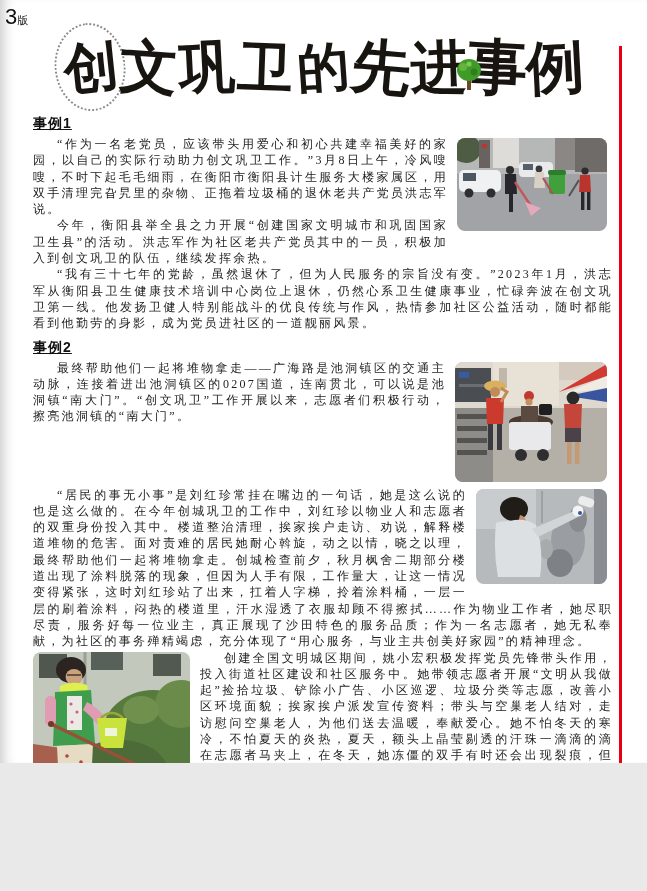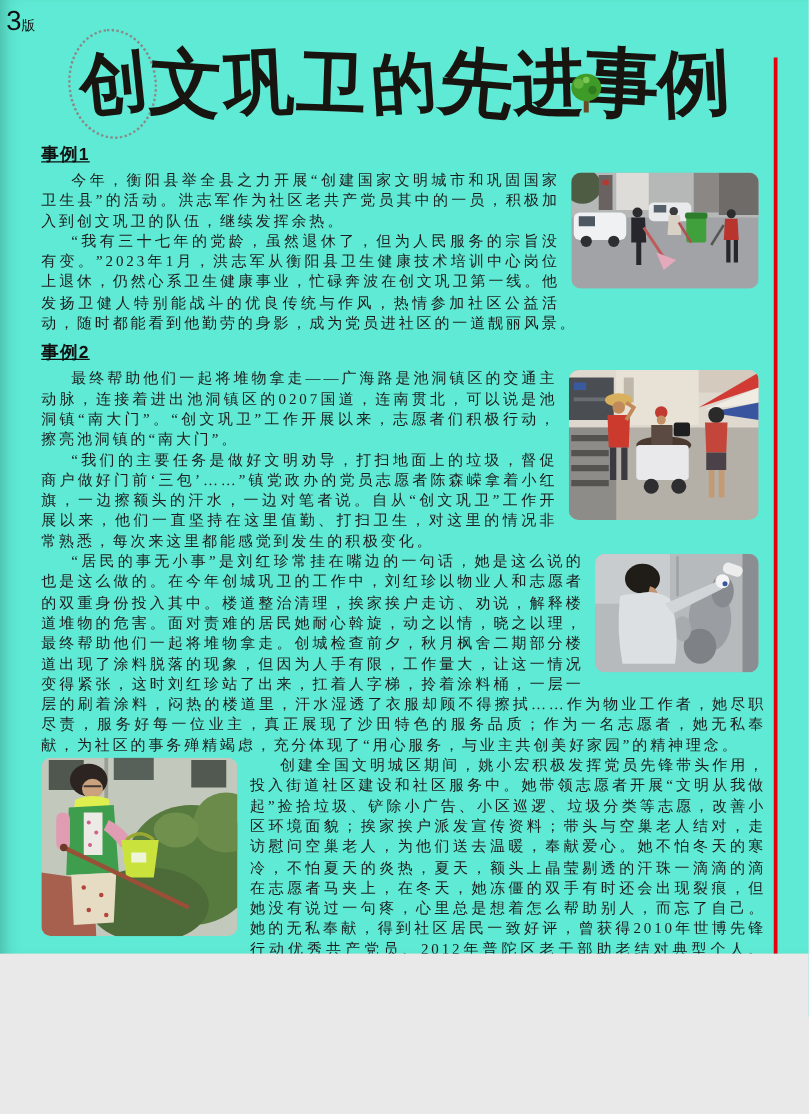--- a/index.html
+++ b/index.html
@@ -1,17 +1,17 @@
 <!DOCTYPE html>
 <html lang="zh"><head>
 <meta charset="utf-8">
 <style>
   html,body{margin:0;padding:0;background:#e9e9e9;}
   .page{
-    position:relative;width:647px;height:763px;background:#5eead4;
+    position:relative;width:647px;height:763px;background:#ffffff;
     margin:0 auto;overflow:hidden;
     font-family:"Liberation Serif","DejaVu Serif",serif;
     box-shadow:inset 12px 0 14px -10px rgba(0,0,0,.25);
   }
   
   .page-num{position:absolute;left:5px;top:4px;color:#111;
     font-family:"Liberation Sans",sans-serif;}
   .page-num .n{font-size:22px;font-weight:400;}
   .page-num .b{font-size:11px;}
   
@@ -118,20 +118,21 @@
           <circle cx="82" cy="31" r="3.4" fill="#3a3a3c"></circle>
           <path d="M78 34 L87 34 L88 50 L77 50 Z" fill="#d8d2c6"></path>
           <line x1="86" y1="40" x2="96" y2="56" stroke="#b05050" stroke-width="2"></line>
           <circle cx="128" cy="33" r="3.6" fill="#2c2c2e"></circle>
           <path d="M123 37 L133 37 L134 54 L122 54 Z" fill="#b8342c"></path>
           <rect x="124" y="54" width="3.4" height="18" fill="#26262c"></rect>
           <rect x="130" y="54" width="3.4" height="18" fill="#26262c"></rect>
           <line x1="122" y1="42" x2="112" y2="58" stroke="#555" stroke-width="2"></line>
         </svg>
       </figure>
+      <p>“作为一名老党员，应该带头用爱心和初心共建幸福美好的家园，以自己的实际行动助力创文巩卫工作。”3月8日上午，冷风嗖嗖，不时下起毛毛细雨，在衡阳市衡阳县计生服务大楼家属区，用双手清理完旮旯里的杂物、正拖着垃圾桶的退休老共产党员洪志军说。</p>
       <p>今年，衡阳县举全县之力开展“创建国家文明城市和巩固国家卫生县”的活动。洪志军作为社区老共产党员其中的一员，积极加入到创文巩卫的队伍，继续发挥余热。</p>
       <p>“我有三十七年的党龄，虽然退休了，但为人民服务的宗旨没有变。”2023年1月，洪志军从衡阳县卫生健康技术培训中心岗位上退休，仍然心系卫生健康事业，忙碌奔波在创文巩卫第一线。他发扬卫健人特别能战斗的优良传统与作风，热情参加社区公益活动，随时都能看到他勤劳的身影，成为党员进社区的一道靓丽风景。</p>
       <div class="clear"></div>
     </section>
 
     <section>
       <h2 class="case">事例2</h2>
       <figure class="fr">
         <svg width="152" height="120" viewBox="0 0 152 120">
           <rect width="152" height="120" fill="#b4b0a8"></rect>
@@ -165,21 +166,20 @@
           <rect x="66" y="44" width="17" height="16" fill="#5a4a42"></rect>
           <rect x="84" y="42" width="13" height="11" rx="2" fill="#1e1e20"></rect>
           <circle cx="118" cy="36" r="6.4" fill="#2a2a2a"></circle>
           <path d="M109 42 L127 42 L126 66 L110 66 Z" fill="#c4453a"></path>
           <rect x="110" y="66" width="16" height="14" fill="#4a4248"></rect>
           <rect x="112" y="80" width="4.6" height="22" fill="#c39a74"></rect>
           <rect x="120" y="80" width="4.6" height="22" fill="#c39a74"></rect>
         </svg>
       </figure>
       <p>最终帮助他们一起将堆物拿走——广海路是池洞镇区的交通主动脉，连接着进出池洞镇区的0207国道，连南贯北，可以说是池洞镇“南大门”。“创文巩卫”工作开展以来，志愿者们积极行动，擦亮池洞镇的“南大门”。</p>
-      <p>“我们的主要任务是做好文明劝导，打扫地面上的垃圾，督促商户做好门前‘三包’……”镇党政办的党员志愿者陈森嵘拿着小红旗，一边擦额头的汗水，一边对笔者说。自从“创文巩卫”工作开展以来，他们一直坚持在这里值勤、打扫卫生，对这里的情况非常熟悉，每次来这里都能感觉到发生的积极变化。</p>
       <div class="clear"></div>
     </section>
 
     <section>
       <figure class="fr">
         <svg width="131" height="95" viewBox="0 0 131 95">
           <rect width="131" height="95" fill="#b7babc"></rect>
           <rect x="0" y="0" width="60" height="40" fill="#c9ccce"></rect>
           <rect x="118" y="0" width="13" height="95" fill="#8a8e92"></rect>
           <ellipse cx="92" cy="52" rx="17" ry="26" fill="#9a9ea2"></ellipse>

